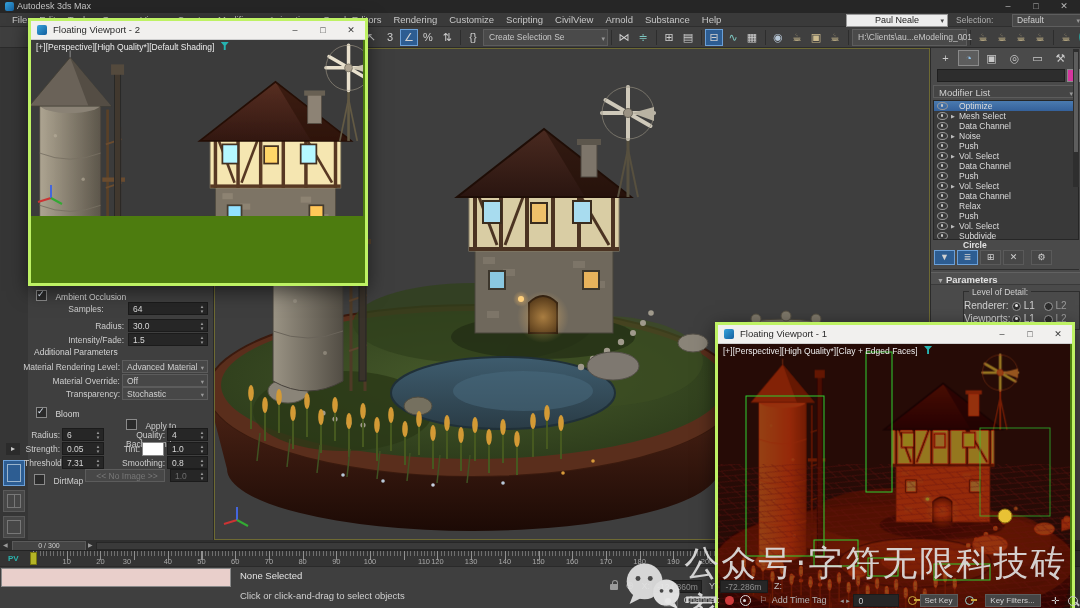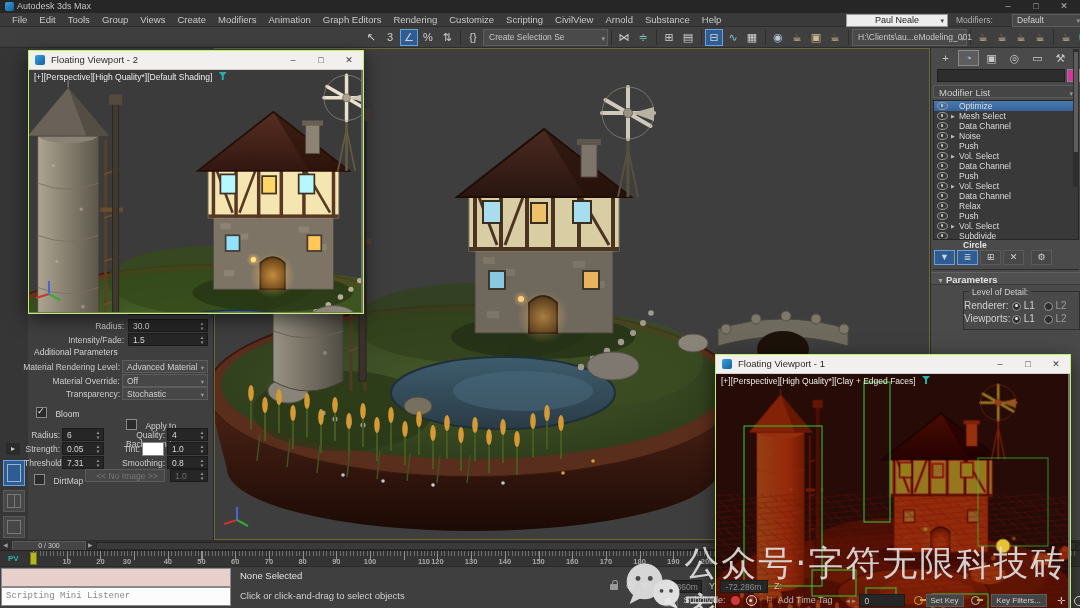--- a/index.html
+++ b/index.html
@@ -71,21 +71,21 @@
   .stk-tool.active{background:#2d5d92;border-color:#6ba0d8;}
   #cp-divider{position:absolute;left:2px;top:221px;width:146px;height:1px;background:#2d2d2d;}
   #param-header{position:absolute;left:0px;top:224px;width:150px;height:13px;background:#505050;border-top:1px solid #616161;
                 border-bottom:1px solid #3a3a3a;font-size:9.5px;font-weight:bold;color:#e0e0e0;padding-left:6px;box-sizing:border-box;line-height:13px;}
   #lod-group{position:absolute;left:32px;top:243px;width:115px;height:37px;border:1px solid #2e2e2e;}
   #lod-label{position:absolute;left:5px;top:-5px;background:#4a4a4a;font-size:8.5px;color:#d0d0d0;padding:0 3px;}
   .radio{display:inline-block;width:7px;height:7px;border:1px solid #999;border-radius:50%;background:#2d2d2d;position:relative;vertical-align:middle;}
   .radio.on::after{content:"";position:absolute;left:1.5px;top:1.5px;width:3px;height:3px;background:#e8e8e8;border-radius:50%;}
   .lod-row{position:absolute;font-size:10px;color:#d0d0d0;white-space:nowrap;}
   
-  .fwin{position:absolute;border:1px solid #bef264;box-shadow:0 5px 18px rgba(0,0,0,.55);background:#737373;margin-top:32px;}
+  .fwin{position:absolute;border:3px solid #bef264;box-shadow:0 5px 18px rgba(0,0,0,.55);background:#4d7c0f;}
   .fwin-title{height:18px;background:#f1f0ee;border-bottom:1px solid #cfcfcf;position:relative;}
   .fwin-title .t{position:absolute;left:22px;top:3px;font-size:9.5px;color:#2a2a2a;}
   .fwin-icon{position:absolute;left:6px;top:4px;width:10px;height:10px;border-radius:2px;
              background:linear-gradient(135deg,#35a3dc,#145f9e);}
   .fwin-btn{position:absolute;top:0;width:28px;height:18px;text-align:center;line-height:18px;font-size:9px;color:#3a3a3a;}
   .fwin-client{position:relative;overflow:hidden;background:#3b3b3b;}
   .vp-label{position:absolute;left:5px;top:2px;font-size:8.5px;color:#ececec;z-index:5;white-space:nowrap;}
   .funnel{display:inline-block;width:8px;height:8px;background:#25b3b0;margin-left:4px;
           clip-path:polygon(0 0,100% 0,62% 45%,62% 100%,38% 100%,38% 45%);}
   
@@ -106,21 +106,21 @@
   #frame-box{position:absolute;left:12px;top:1px;width:72px;height:8px;background:#454545;border:1px solid #5a5a5a;
              font-size:7px;color:#cfcfcf;text-align:center;line-height:8px;}
   .tl-ar{position:absolute;top:1px;font-size:6px;color:#9a9a9a;line-height:9px;}
   #tl-track{position:absolute;left:96px;top:2px;width:978px;height:6px;background:#3a3a3a;border:1px solid #272727;}
   #ruler{position:absolute;left:0;top:550px;width:1080px;height:16px;background:#343434;border-top:1px solid #232323;}
   #pv{position:absolute;left:8px;top:3px;font-size:8px;color:#2ab3ae;font-weight:bold;}
   #ticks-minor{position:absolute;left:33px;top:0;width:1044px;height:5px;
     background:repeating-linear-gradient(90deg,#6e6e6e 0,#6e6e6e 1px,transparent 1px,transparent 3.37px);}
   #ticks-major{position:absolute;left:33px;top:0;width:1044px;height:9px;
     background:repeating-linear-gradient(90deg,#909090 0,#909090 1px,transparent 1px,transparent 33.7px);}
-  .tick{position:absolute;top:6px;transform:translateX(-50%);font-size:7.5px;color:#a8a8a8;font-weight:bold;}
+  .tick{position:absolute;top:6px;transform:translateX(-50%);font-size:7.5px;color:#a8a8a8;}
   #playhead{position:absolute;left:30px;top:1px;width:7px;height:13px;background:#b5b526;border:1px solid #77770f;box-sizing:border-box;}
   
   #statusbar{position:absolute;left:0;top:566px;width:1080px;height:42px;background:#3f3f3f;border-top:1px solid #2a2a2a;}
   #macro-pane{position:absolute;left:1px;top:1px;width:230px;height:19px;background:#e9cfcb;border:1px solid #8a8a8a;box-sizing:border-box;}
   #listener-pane{position:absolute;left:1px;top:20px;width:230px;height:19px;background:#fcfcfc;border:1px solid #8a8a8a;box-sizing:border-box;
                  font-family:"Liberation Mono","DejaVu Sans Mono",monospace;font-size:9px;color:#8a8a8a;line-height:17px;padding-left:4px;}
   #sel-status{position:absolute;left:240px;top:3px;font-size:9.5px;color:#e2e2e2;}
   #prompt{position:absolute;left:240px;top:23px;font-size:9.5px;color:#cfcfcf;}
   .srow{position:absolute;z-index:50;font-size:9px;color:#c0c0c0;white-space:nowrap;}
   .sfld{display:inline-block;height:13px;background:#262626;border:1px solid #1b1b1b;font-size:8.5px;color:#8e8e8e;
@@ -367,21 +367,21 @@
         <span class="menu-item">Scripting</span>
         <span class="menu-item">CivilView</span>
         <span class="menu-item">Arnold</span>
         <span class="menu-item">Substance</span>
         <span class="menu-item">Help</span>
       </div>
     <div id="userbtn">
       <span>Paul Neale</span>
       <span class="dd-ar">▾</span>
     </div>
-    <span id="wslabel">Modifiers:</span>
+    <span id="wslabel">Selection:</span>
     <div id="wsdd">
       <span>Default</span>
       <span class="dd-ar">▾</span>
     </div>
   </div>
 
   <div id="toolbar">
     <span class="tbtn">↖</span>
     <span class="tbtn">3</span>
     <span class="tbtn active">∠</span>
@@ -683,34 +683,33 @@
         <span class="tick" style="left: 605.9px;">170</span>
         <span class="tick" style="left: 639.6px;">180</span>
         <span class="tick" style="left: 673.3px;">190</span>
         <span class="tick" style="left: 707px;">200</span>
       </div>
     <div id="playhead"></div>
   </div>
 
   <div id="statusbar">
     <div id="macro-pane"></div>
-    <div id="listener-pane">Scripting Mini Listener</div>
     <div id="sel-status">None Selected</div>
     <div id="prompt">Click or click-and-drag to select objects</div>
   </div>
 
   <div class="fwin" style="left:28px;top:18px;width:334px;height:262px;z-index:20;">
     <div class="fwin-title">
       <span class="fwin-icon"></span>
       <span class="t">Floating Viewport - 2</span>
       <span class="fwin-btn" style="right:56px;">–</span>
       <span class="fwin-btn" style="right:28px;">□</span>
       <span class="fwin-btn" style="right:0;">✕</span>
     </div>
-    <div class="fwin-client" style="width:332px;height:242px;">
+    <div class="fwin-client" style="width:332px;height:176px;">
       <div class="vp-label">
         <span>[+][Perspective][High Quality*][Default Shading]</span>
         <span class="funnel"></span>
       </div>
       <svg width="332" height="242" viewBox="0 0 332 242" style="filter:brightness(1.12) saturate(1.15);">
         <use href="#scene" xlink:href="#scene" transform="scale(0.87) translate(-90 -20)"></use>
       </svg>
       <svg class="abs" style="left:4px;bottom:4px;" width="36" height="30" viewBox="-16 -16 36 30">
         <use href="#tripod" xlink:href="#tripod"></use>
       </svg>
@@ -755,21 +754,21 @@
     <span style="margin-left:5px;">X:</span>
     <span class="sfld" style="width:50px;">-124.860m</span>
     <span style="margin-left:4px;">Y:</span>
     <span class="sfld" style="width:48px;">-72.286m</span>
     <span style="margin-left:4px;">Z:</span>
   </div>
   <div class="srow" style="left:664px;top:594px;">
     <span class="sbtn" style="width:14px;padding:0;">
       <span style="display:inline-block;width:6px;height:6px;border-radius:50%;background:#bcbcbc;margin-top:3px;"></span>
     </span>
-    <span style="margin-left:3px;">Subdivide:</span>
+    <span style="margin-left:3px;">Channel:</span>
     <span class="reddot" style="margin-left:3px;"></span>
     <span class="ringdot" style="margin-left:3px;"></span>
     <span style="margin-left:6px;color:#b8b8b8;">⚐</span>
     <span style="margin-left:2px;color:#b8b8b8;">Add Time Tag</span>
     <span style="margin-left:10px;font-size:6px;color:#999;">◄►</span>
     <span class="sfld" style="width:46px;color:#cfcfcf;text-align:left;padding-left:4px;">0</span>
     <span class="keyicon" style="margin-left:6px;"></span>
     <span class="sbtn" style="">Set Key</span>
     <span class="keyicon" style="margin-left:5px;border-color:#9ad0cc;"></span>
     <span class="sbtn" style="margin-left:8px;width:56px;text-align:center;">Key Filters...</span>

